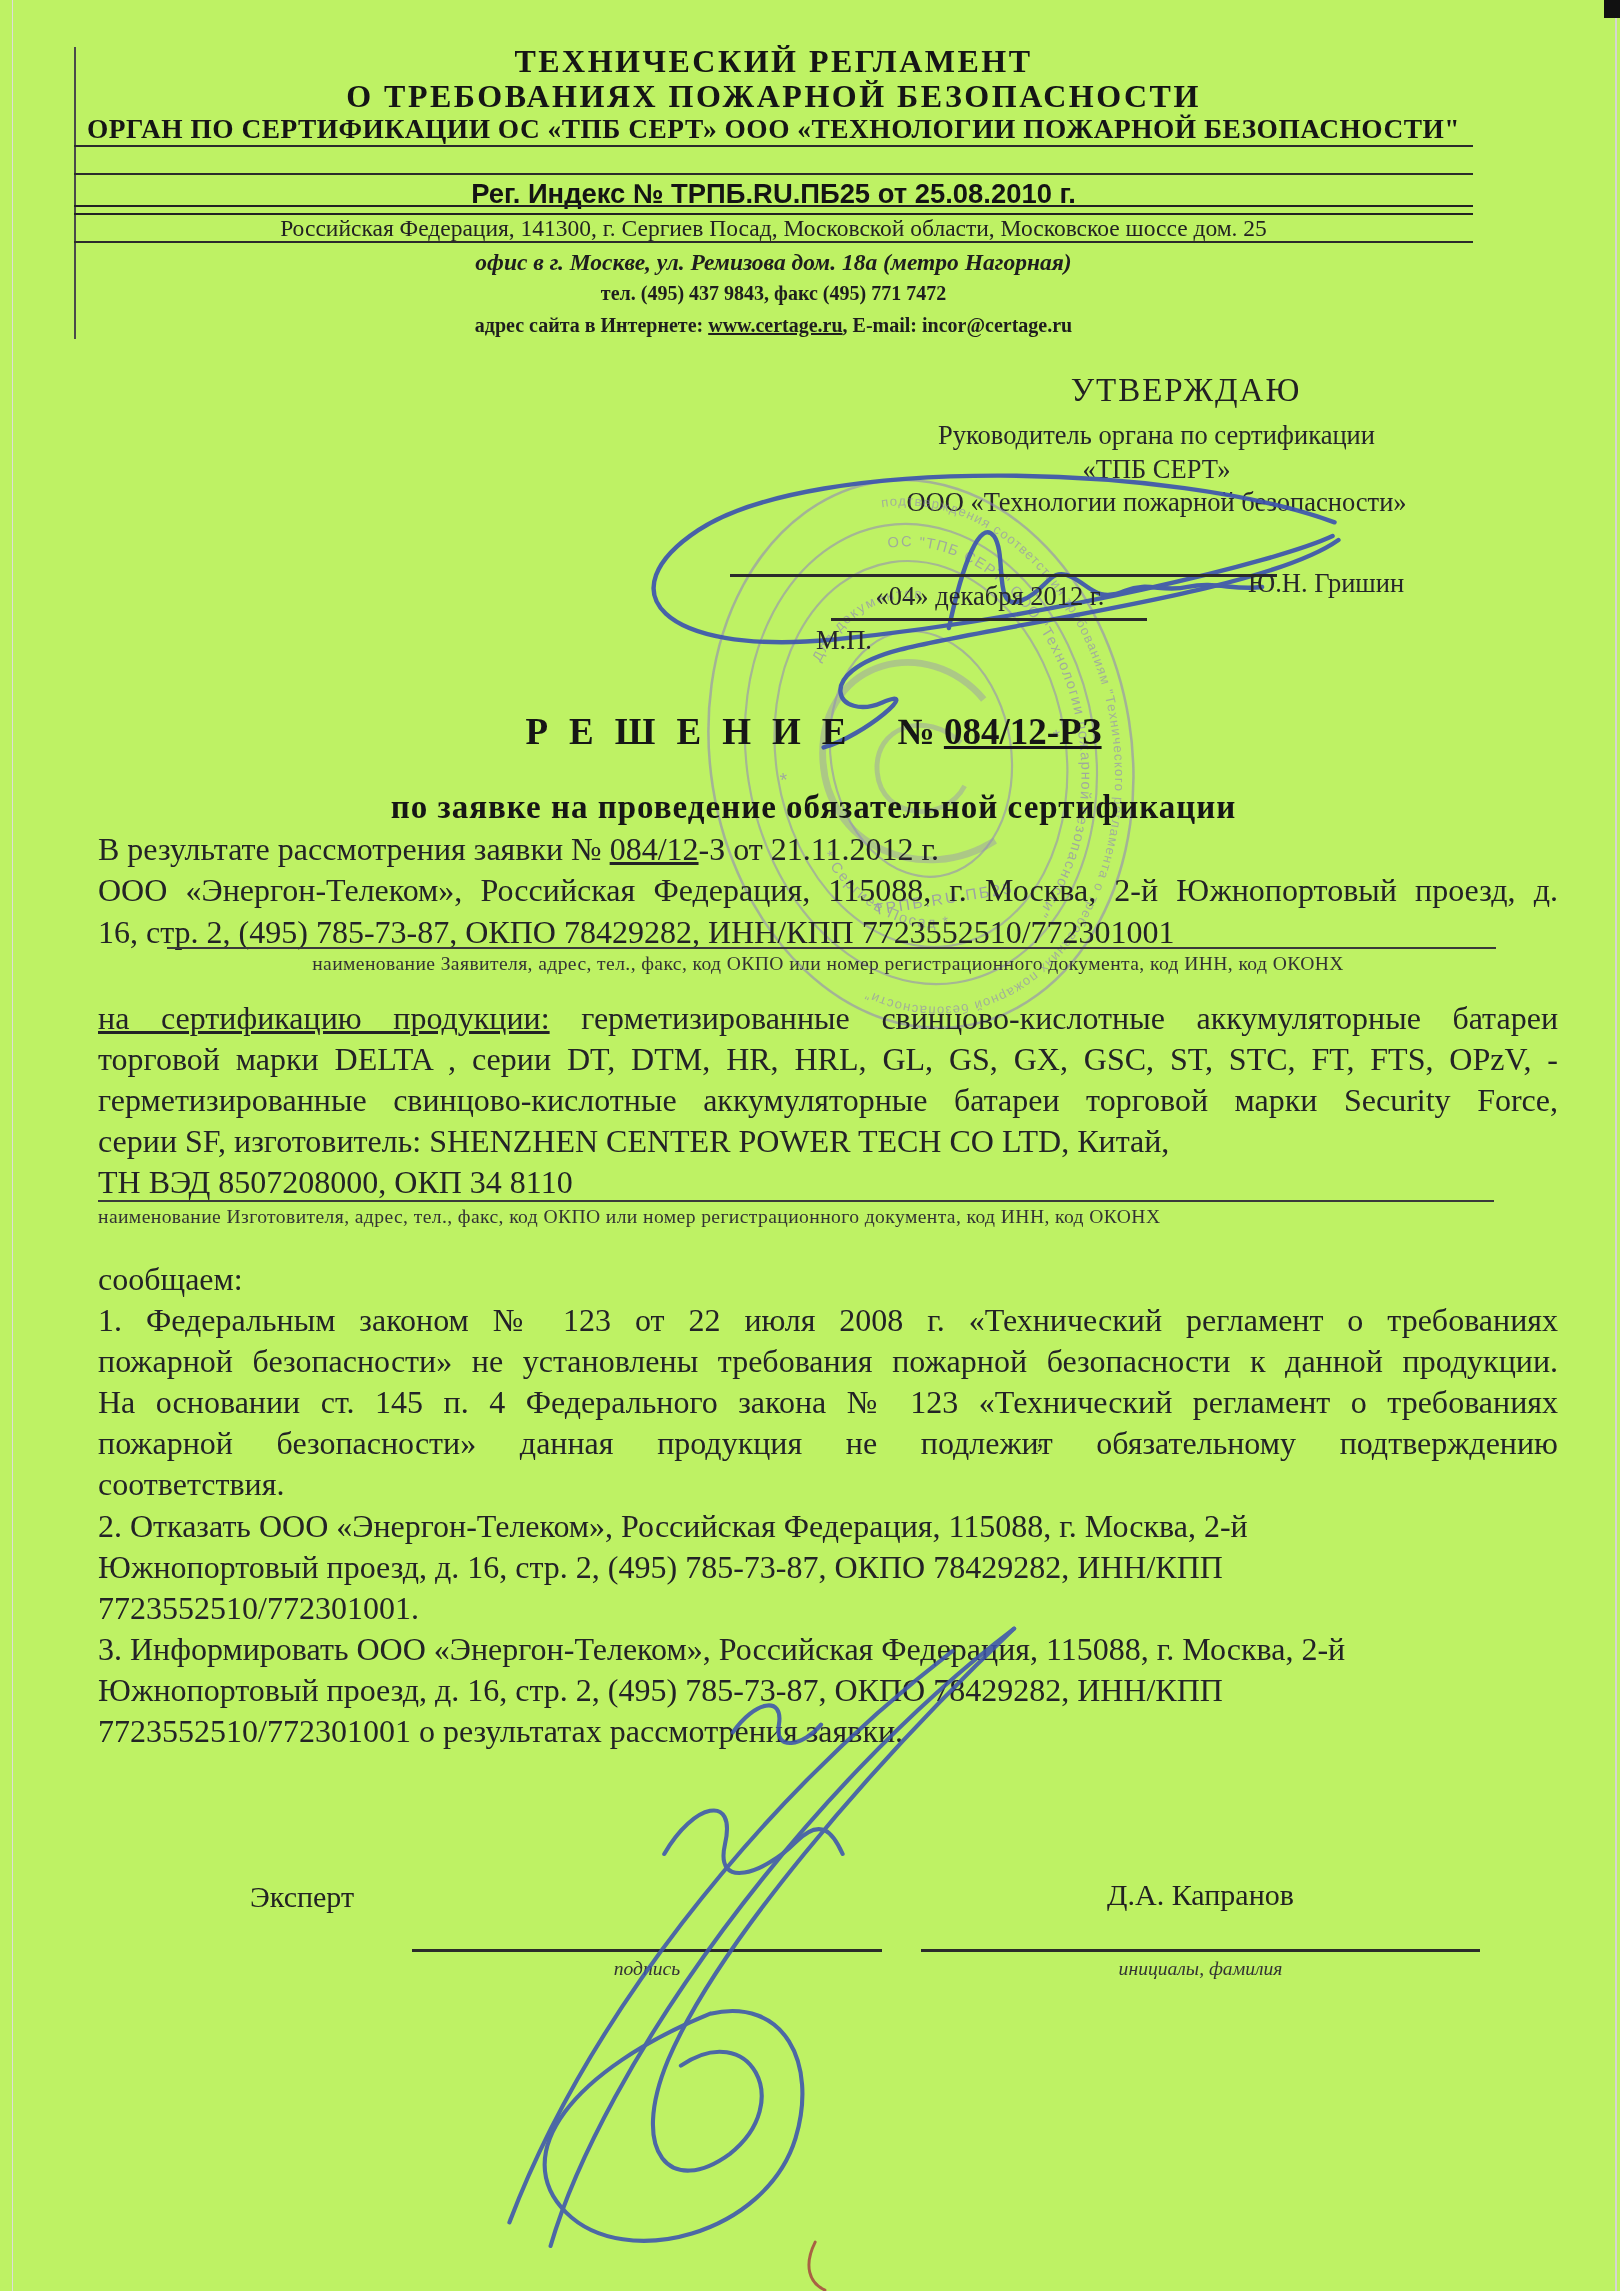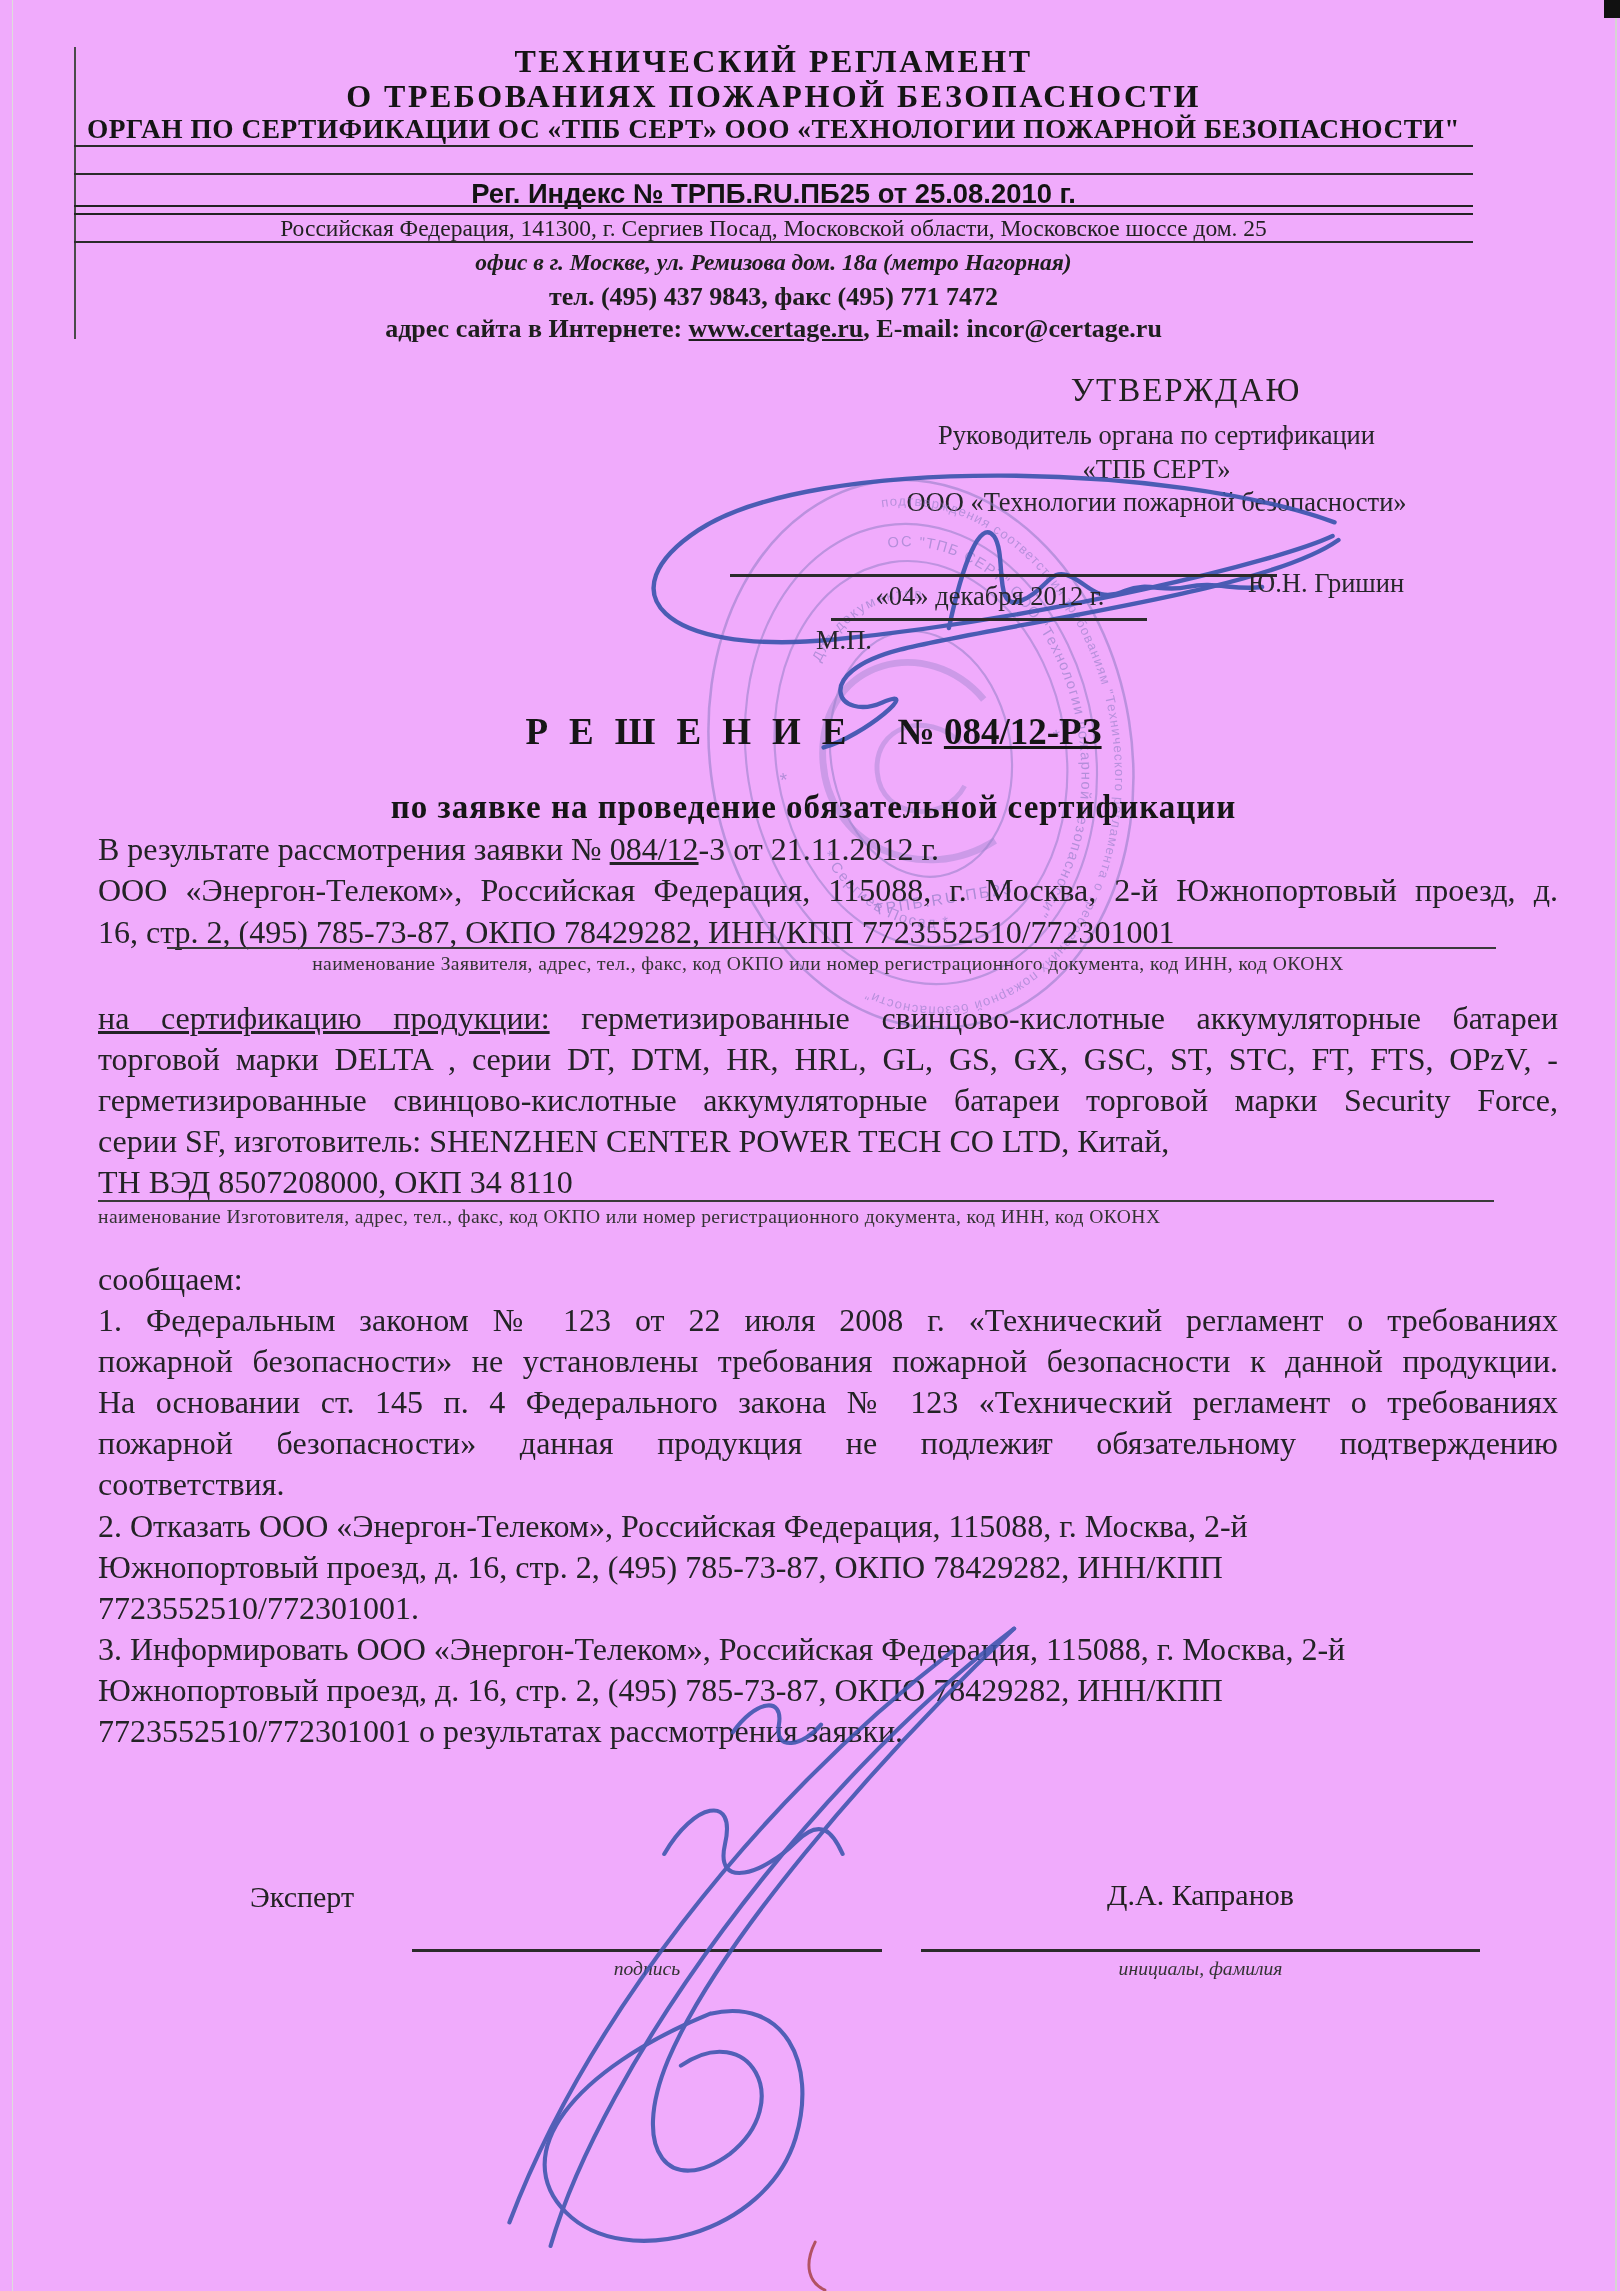--- a/index.html
+++ b/index.html
@@ -1,36 +1,36 @@
 <!DOCTYPE html>
 <html><head>
 <meta charset="utf-8">
 <style>
   html,body{margin:0;padding:0;background:#e8e8e6;}
   .page{
     position:relative;
     width:1620px;height:2292px;
-    background:#f0abfc;
+    background:#bef264;
     overflow:hidden;
     font-family:"Liberation Serif","DejaVu Serif",serif;
     color:#1e1e1e;
   }
   .abs{position:absolute;}
   .ctr{text-align:center;}
   .u{text-decoration:underline;}
   .just{text-align:justify;text-align-last:justify;}
   .rule{position:absolute;background:#2b2b2b;height:2px;}
   .rule-thin{position:absolute;background:#3a3a3a;height:2px;}
   .dbl{position:absolute;height:5.9px;border-top:2px solid #222;border-bottom:2px solid #222;background:transparent;}
   .lh-title{font-size:32px;font-weight:bold;letter-spacing:2.5px;color:#151515;}
   .lh-title3{font-size:27.4px;font-weight:bold;letter-spacing:0.5px;color:#151515;}
   .lh-reg{font-family:"Liberation Sans","DejaVu Sans",sans-serif;font-size:27.4px;font-weight:bold;color:#141414;}
   .lh-addr{font-size:23.5px;color:#222;}
   .lh-office{font-size:23.5px;font-weight:bold;font-style:italic;}
-  .lh-line{font-size:26px;font-weight:bold;}
+  .lh-line{font-size:20px;font-weight:bold;}
   .appr{font-size:26.5px;color:#26262a;}
   .body-line{font-size:32px;line-height:41px;color:#232326;white-space:nowrap;}
   .body-just{font-size:32px;line-height:41px;color:#232326;white-space:normal;}
   .caption{font-size:19.6px;color:#333;letter-spacing:0.4px;}
   .sig-label{font-size:30px;color:#222;}
   .sig-caption{font-size:19.6px;font-style:italic;color:#333;}
   svg{display:block;}
 </style>
 </head>
 <body>

